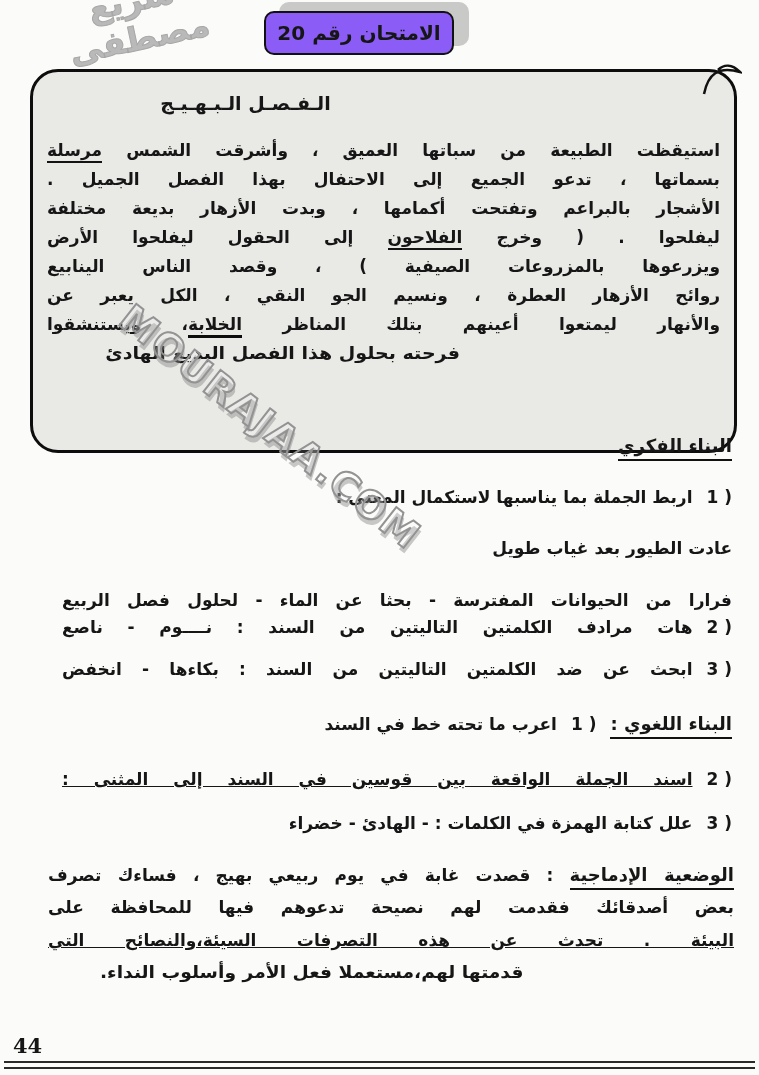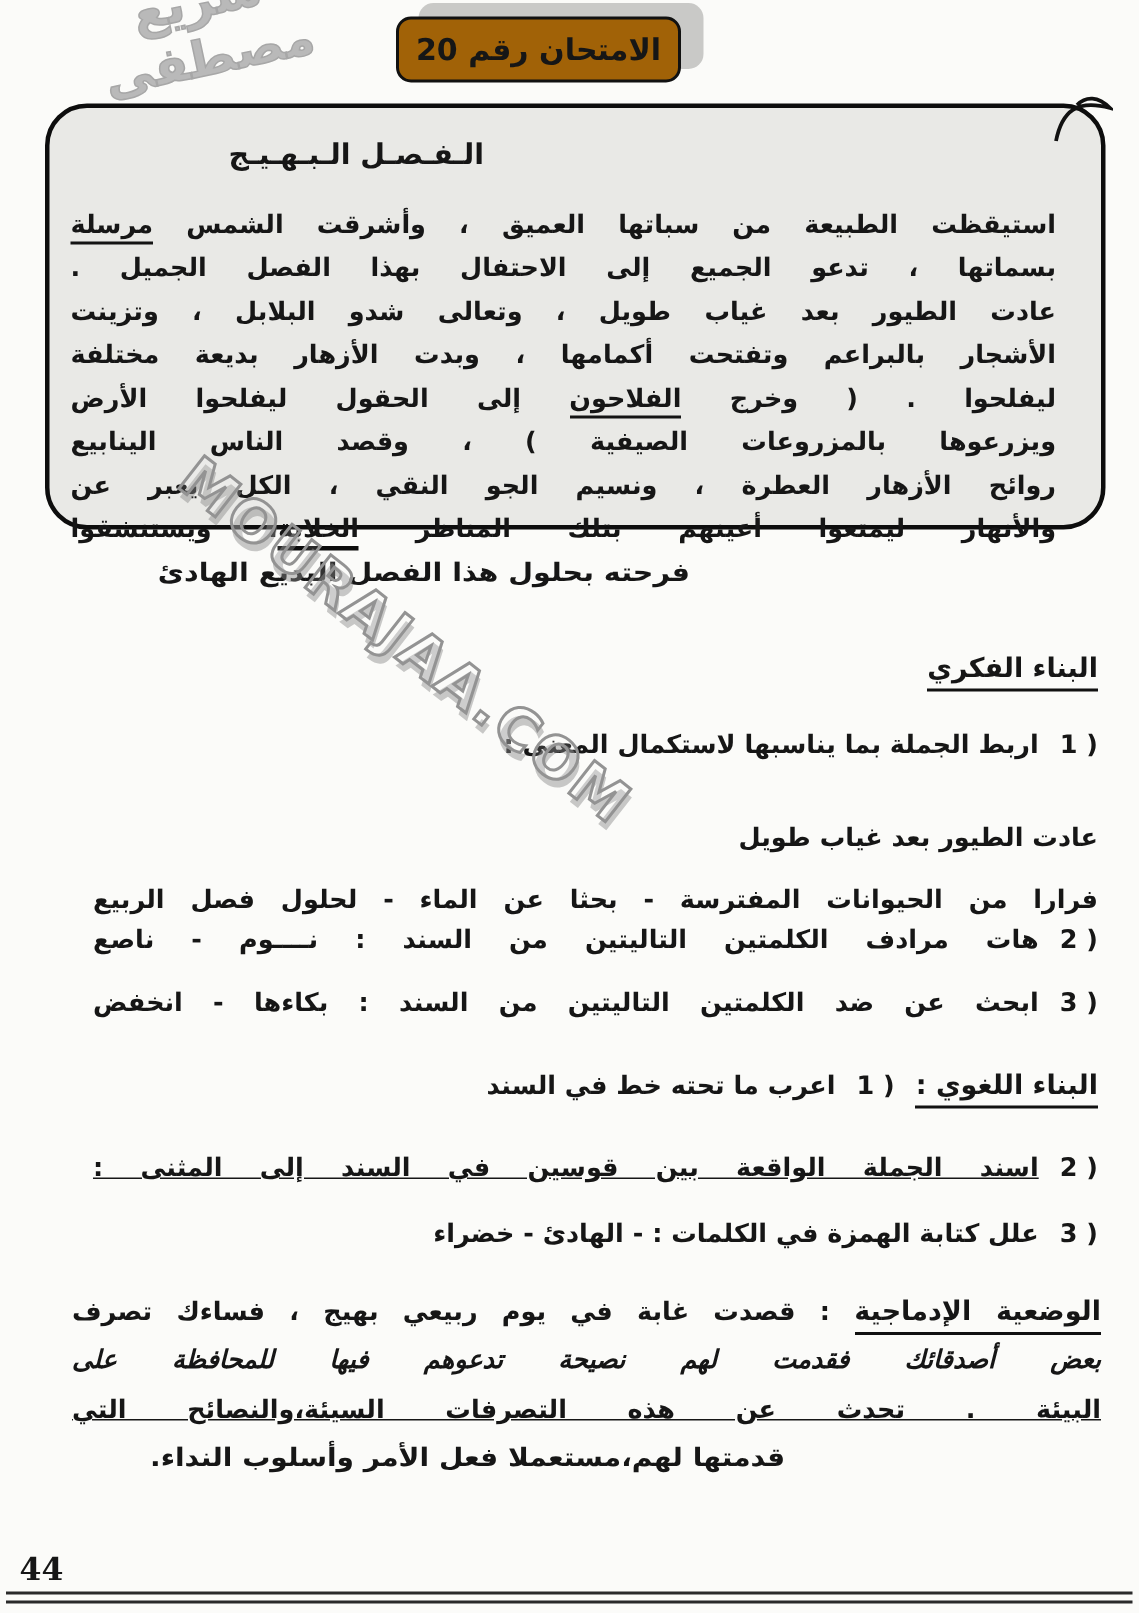--- a/index.html
+++ b/index.html
@@ -14,30 +14,30 @@
   .signature{
     top:6px;left:10px;width:240px;
     transform:rotate(-12deg);transform-origin:left top;
     font-size:33px;font-weight:bold;color:#b9b9b9;
     -webkit-text-stroke:1px #a7a7a7;
     direction:rtl;text-align:center;
   }
   
   .exam-badge{
     top:11px;left:264px;width:186px;height:40px;
-    background:#a16207;border:2.5px solid #111;border-radius:10px;
+    background:#8b5cf6;border:2.5px solid #111;border-radius:10px;
     box-shadow:15px -9px 0 0 #c9c9c7;
     display:flex;align-items:center;justify-content:center;
     font-size:20px;font-weight:bold;direction:rtl;
   }
   
   .passage-box{
-    top:69px;left:30px;width:707px;height:284px;
+    top:69px;left:30px;width:707px;height:384px;
     background:#e9e9e6;border:3px solid #0d0d0d;border-radius:28px;
-    box-sizing:border-box;padding:16px 30px 0 14px;
+    box-sizing:border-box;padding:16px 14px 0 14px;
     direction:rtl;
   }
   .corner-curl{position:absolute;top:-10px;right:-8px;}
   .passage-title{
     text-align:center;position:relative;left:-138px; 
     font-size:19px;font-weight:bold;letter-spacing:.5px;
     margin-top:4px;margin-bottom:22px;
   }
   .pline{
     font-size:17px;font-weight:bold;line-height:29px;white-space:nowrap;
@@ -89,40 +89,39 @@
   <span>الامتحان رقم 20</span>
 </div>
 
 <div class="abs passage-box" dir="rtl">
   <svg class="corner-curl" width="40" height="34" viewBox="0 0 40 34">
     <path d="M2 32 C6 12 16 4 38 10 C30 2 22 2 16 8" fill="none" stroke="#111" stroke-width="2.5"></path>
   </svg>
   <div class="passage-title">الـفـصـل الـبـهـيـج</div>
   <div class="pline"><span>استيقظت الطبيعة من سباتها العميق ، وأشرقت الشمس </span><span class="ul">مرسلة</span></div>
   <div class="pline">بسماتها ، تدعو الجميع إلى الاحتفال بهذا الفصل الجميل .</div>
-  <div class="pline">عادت الطيور بعد غياب طويل ، وتعالى شدو البلابل ، وتزينت</div>
   <div class="pline">الأشجار بالبراعم وتفتحت أكمامها ، وبدت الأزهار بديعة مختلفة</div>
   <div class="pline"><span>ليفلحوا . ( وخرج </span><span class="ul">الفلاحون</span><span> إلى الحقول ليفلحوا الأرض</span></div>
   <div class="pline">ويزرعوها بالمزروعات الصيفية ) ، وقصد الناس الينابيع</div>
   <div class="pline">روائح الأزهار العطرة ، ونسيم الجو النقي ، الكل يعبر عن</div>
   <div class="pline"><span>والأنهار ليمتعوا أعينهم بتلك المناظر </span><span class="ul-thick">الخلابة</span><span>، ويستنشقوا</span></div>
   <div class="pline last">فرحته بحلول هذا الفصل البديع الهادئ</div>
 </div>
 
 <div class="abs watermark">MOURAJAA.COM</div>
 
 <div class="abs qline" style="top:435px;">
   <span class="sec-heading">البناء الفكري</span>
 </div>
 
 <div class="abs qline" style="top:487px;">
   <span class="qnum">1 )</span><span class="gap"></span><span>اربط الجملة بما يناسبها لاستكمال المعنى :</span>
 </div>
 
-<div class="abs qline" style="top:549px;">عادت الطيور بعد غياب طويل</div>
+<div class="abs qline" style="top:538px;">عادت الطيور بعد غياب طويل</div>
 
 <div class="abs qline just" style="top:590px;">فرارا من الحيوانات المفترسة - بحثا عن الماء -  لحلول فصل الربيع</div>
 
 <div class="abs qline just" style="top:617px;">
   <span class="qnum">2 )</span><span class="gap"></span><span>هات مرادف الكلمتين التاليتين من السند :  نــــوم - ناصع</span>
 </div>
 
 <div class="abs qline just" style="top:659px;">
   <span class="qnum">3 )</span><span class="gap"></span><span>ابحث عن ضد الكلمتين التاليتين من السند : بكاءها - انخفض</span>
 </div>
@@ -135,18 +134,18 @@
   <span class="qnum">2 )</span><span class="gap"></span><span>اسند الجملة الواقعة بين قوسين في السند إلى المثنى :</span>
 </div>
 
 <div class="abs qline" style="top:813px;">
   <span class="qnum">3 )</span><span class="gap"></span><span>علل كتابة الهمزة في الكلمات : - الهادئ  -  خضراء</span>
 </div>
 
 <div class="abs qline just wl" style="top:864px;">
   <span class="sec-heading">الوضعية الإدماجية</span><span> :  قصدت غابة في يوم ربيعي بهيج ، فساءك تصرف</span>
 </div>
-<div class="abs qline just wl" style="top:897px;font-style:italic;">بعض أصدقائك فقدمت لهم نصيحة تدعوهم فيها للمحافظة على</div>
+<div class="abs qline just wl" style="top:897px;">بعض أصدقائك فقدمت لهم نصيحة تدعوهم فيها للمحافظة على</div>
 <div class="abs qline just wl" style="top:930px;text-decoration:underline;">البيئة .  تحدث عن هذه التصرفات السيئة،والنصائح التي</div>
 <div class="abs qline w-last" style="top:962px;">قدمتها لهم،مستعملا فعل الأمر وأسلوب النداء.</div>
 
 <div class="abs page-number">44</div>
 <div class="abs footer-rule"></div>
 
 </body></html>

